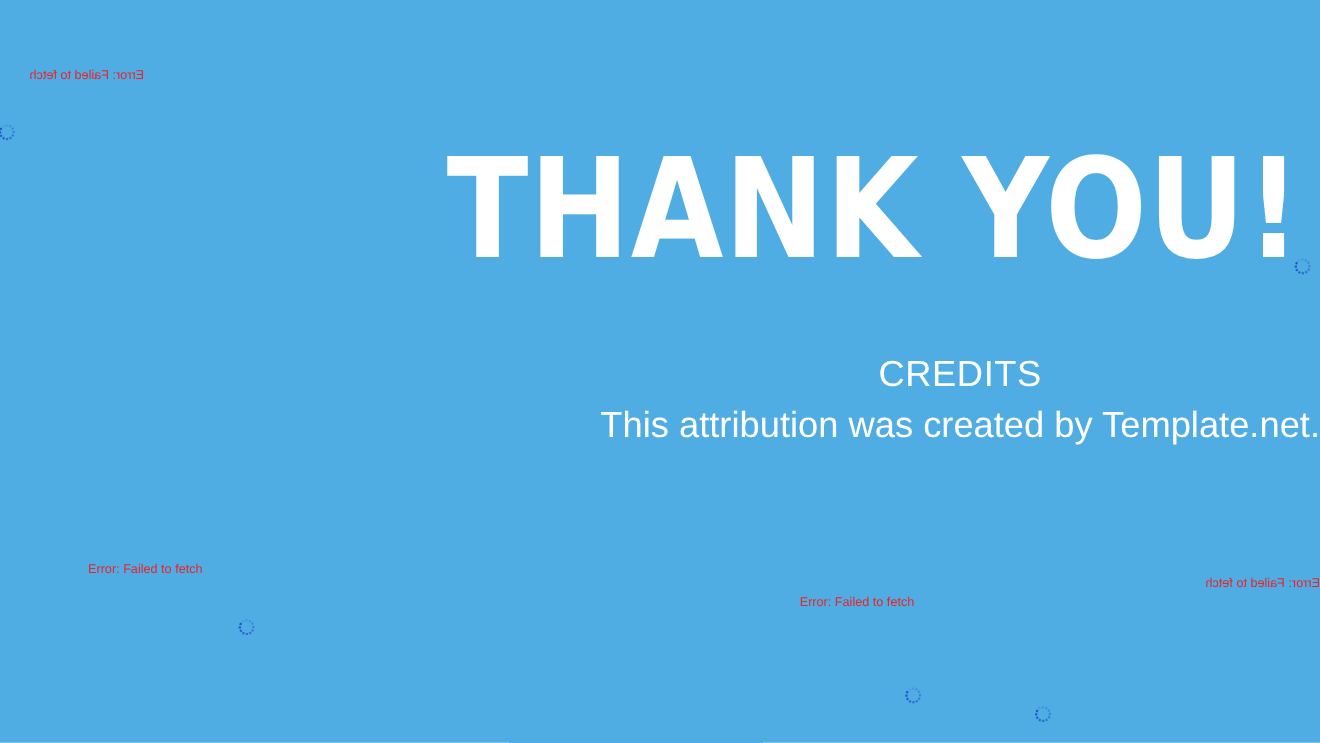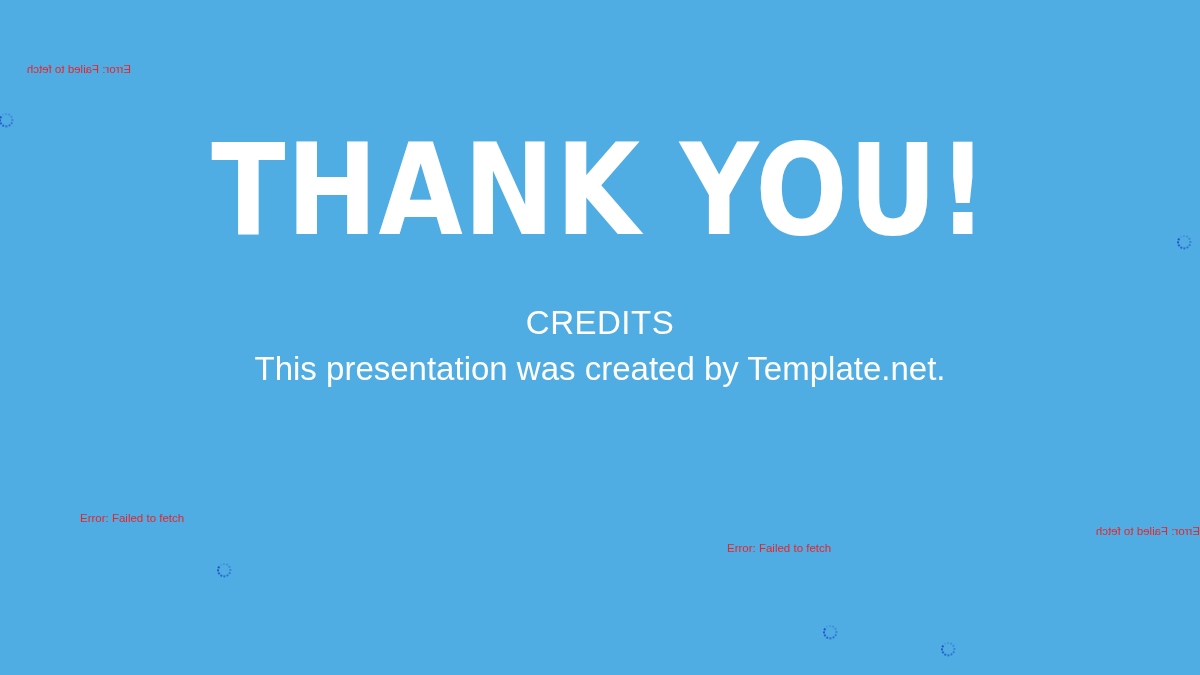--- a/index.html
+++ b/index.html
@@ -22,40 +22,40 @@
 
   
   #content {
     position: absolute;
     left: 0;
     top: 0;
     width: 1200px;
     height: 583px;
     display: flex;
     flex-direction: column;
-    align-items: center;
+    align-items: flex-end;
     justify-content: flex-start;
   }
 
   #title {
     margin-top: 128px;
     color: #ffffff;
     font-family: "Liberation Sans Narrow", "DejaVu Sans Condensed", "Liberation Sans", sans-serif;
     font-weight: 700;
     font-size: 126px;
     line-height: 1;
     letter-spacing: 1px;
     transform: scaleX(0.96);
     transform-origin: center center;
     white-space: nowrap;
     text-align: center;
   }
 
   #credits-block {
-    margin-top: 46px;
+    margin-top: 63px;
     text-align: center;
     color: #ffffff;
   }
   .credit-line {
     font-size: 33px;
     line-height: 46px;
     font-weight: 400;
     color: #ffffff;
     white-space: nowrap;
   }
@@ -121,21 +121,21 @@
 <body>
 
 <div id="slide">
 
   <div id="content">
 
     <div id="title">THANK YOU!</div>
 
     <div id="credits-block">
       <div id="credits-heading" class="credit-line">CREDITS</div>
-      <div class="credit-line">This presentation was created by Template.net.</div>
+      <div class="credit-line">This attribution was created by Template.net.</div>
     </div>
 
   </div>
 
   <div id="err-topleft" class="err mirror">Error: Failed to fetch</div>
 
   <div id="err-left" class="err">Error: Failed to fetch</div>
 
   <div id="err-center" class="err">Error: Failed to fetch</div>
 

